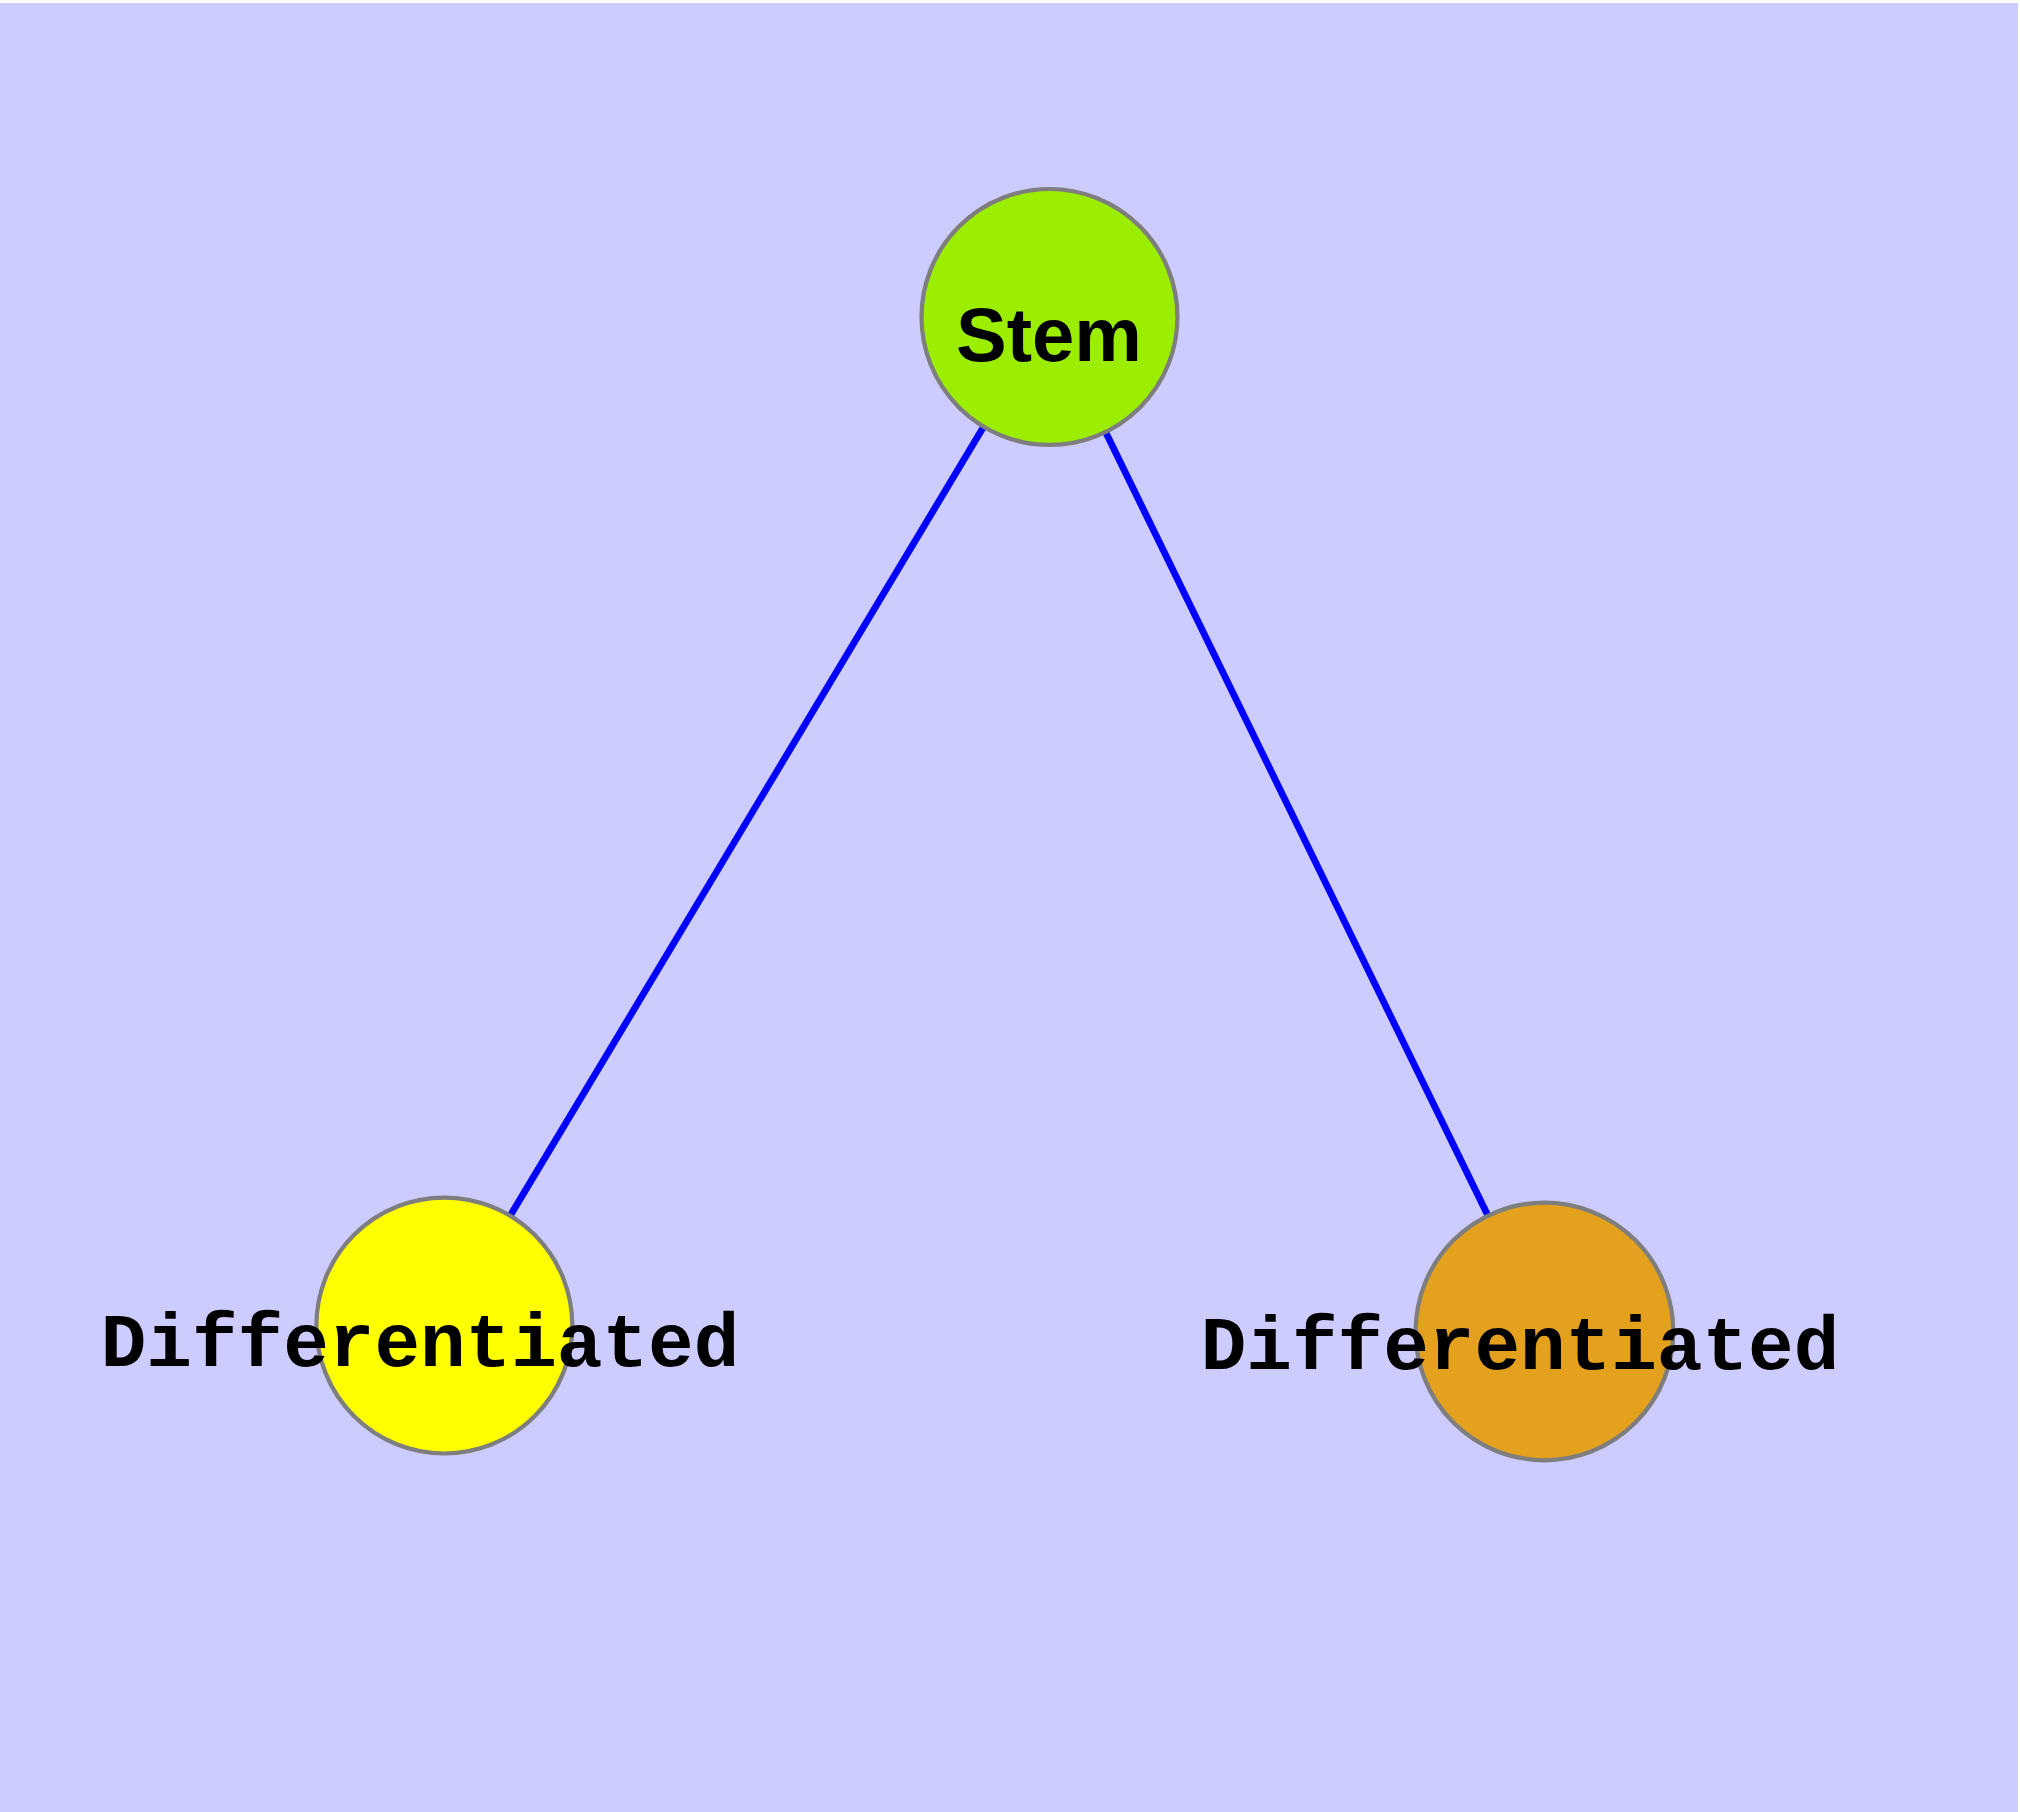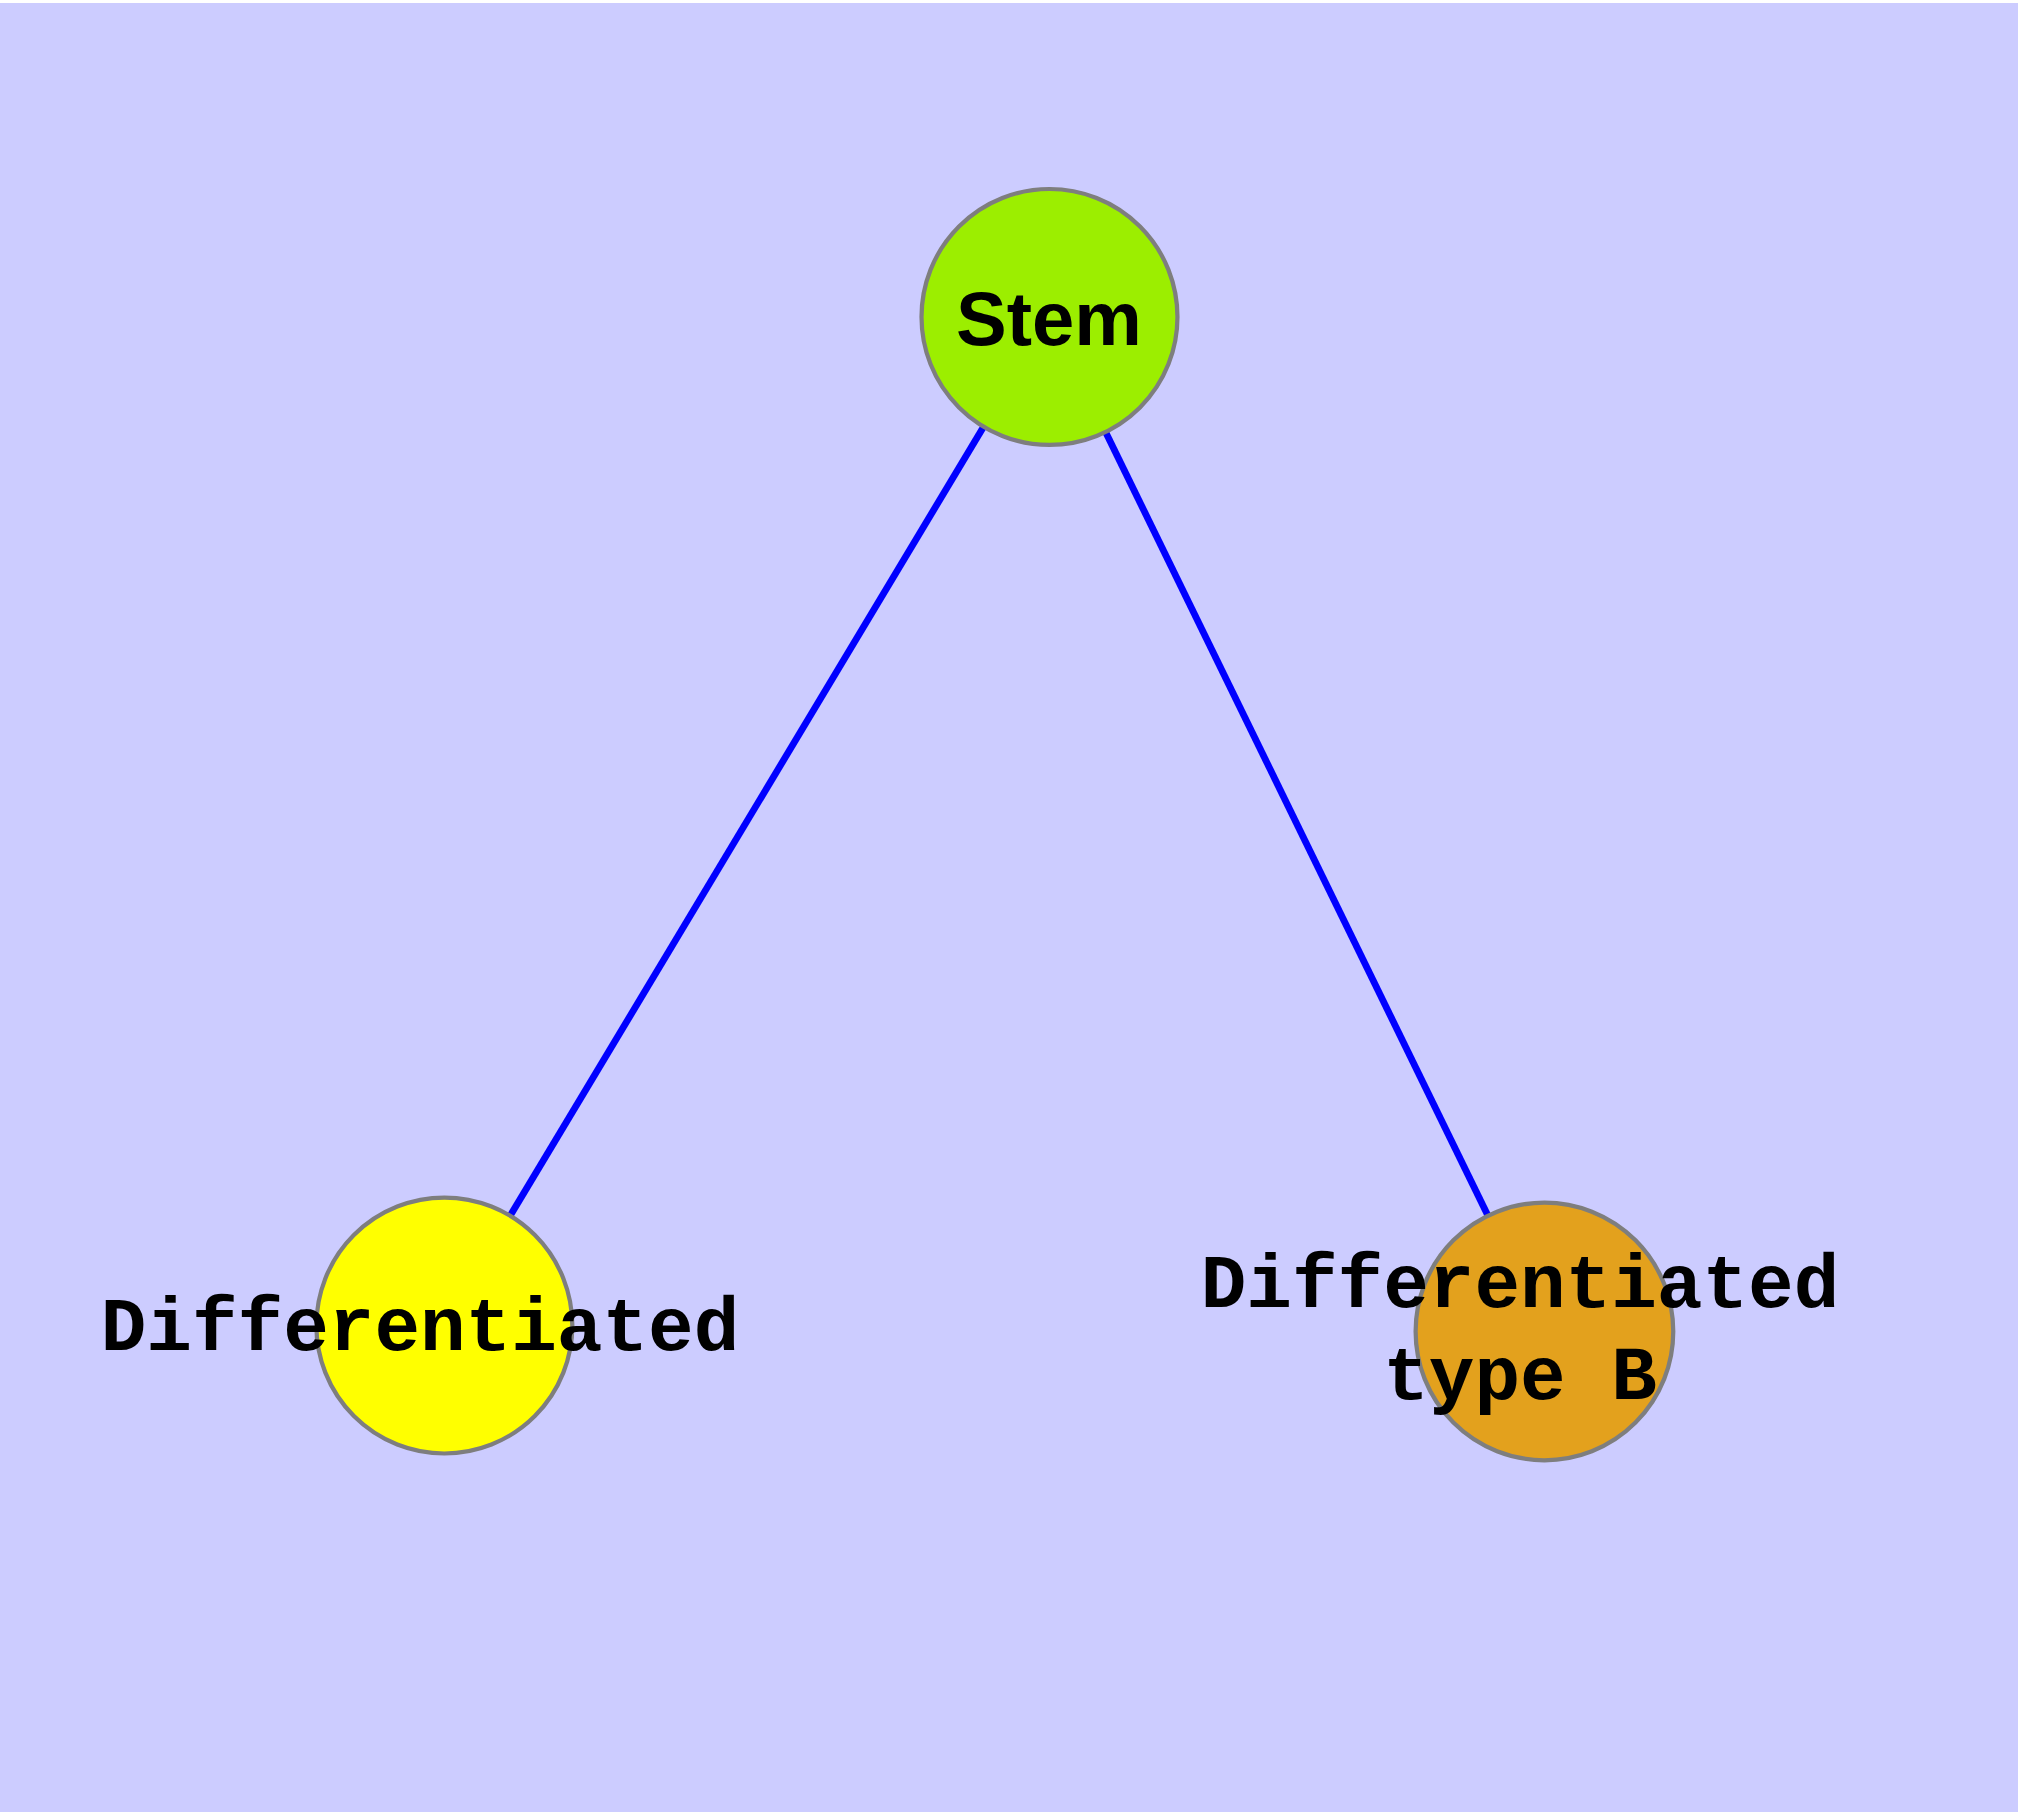--- a/index.html
+++ b/index.html
@@ -35,20 +35,21 @@
   .node-label {
     position: absolute;
     transform: translate(-50%, -50%);
     text-align: center;
     color: #000000;
     font-weight: bold;
     font-size: 76px;
     line-height: 92px;
     white-space: nowrap;
     letter-spacing: 0;
+    margin-top: 16px;
   }
   .node-label .line { display: block; font-family: Liberation Mono, monospace; }
 </style>
 </head>
 <body>
 
 <div class="stage">
 
   <div class="plot-bg" style="background: rgb(204, 204, 255);"></div>
 
@@ -63,17 +64,16 @@
   </svg>
 
   <div class="node-label" style="left: 1049px; top: 319px; color: rgb(0, 0, 0);">Stem</div>
 
   <div class="node-label" style="left: 420px; top: 1330px; color: rgb(0, 0, 0);">
     <span class="line">Differentiated</span>
   </div>
 
   <div class="node-label" style="left: 1520px; top: 1333px; color: rgb(0, 0, 0);">
     <span class="line">Differentiated</span>
-    <span class="line">type B</span>
   </div>
 
 </div>
 
 
 </body></html>

